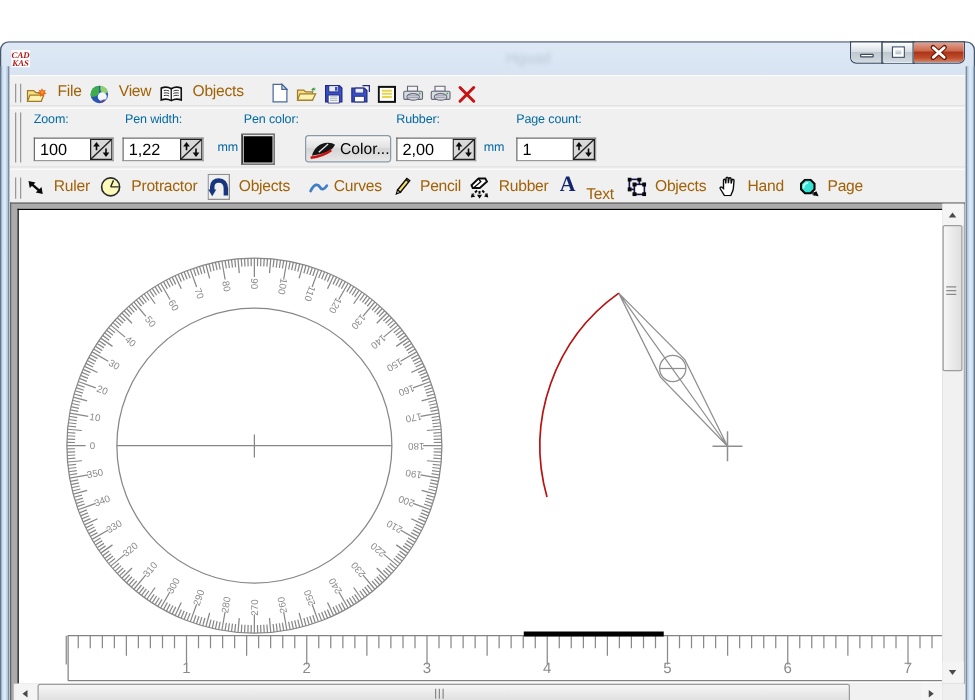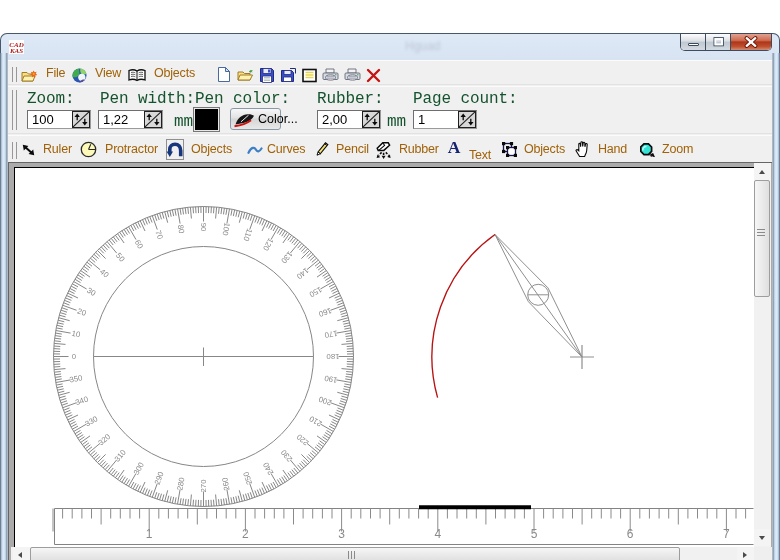--- a/index.html
+++ b/index.html
@@ -18,24 +18,24 @@
 #ttext { position:absolute; left:21px; top:5px; font-size:12.7px; letter-spacing:-0.5px; color:#101010; text-shadow:0 0 2px #fff,0 0 4px #fff,0 0 6px #fff; }
 #ghost { position:absolute; left:397px; top:6px; font-size:12px; color:rgba(125,135,155,.33); filter:blur(1.6px); }
 .wbtn { position:absolute; top:1px; height:16px; overflow:hidden; box-shadow:0 0 0 1px #3c4c5e, inset 0 0 0 1px rgba(255,255,255,.65); }
 .wbg { position:absolute; inset:0; background:linear-gradient(180deg,#fdfdfe 0%,#d9dfe4 45%,#bfc7cf 50%,#d3dae1 100%); }
 .wbgr { position:absolute; inset:0; background:linear-gradient(180deg,#e2a291 0%,#cd6b50 40%,#ad3519 50%,#c04f2d 78%,#cf8d77 100%); }
 
 #content { position:absolute; left:0px; top:27px; width:780px; height:504px; background:#f0f0f0; }
 .tbrow { position:absolute; left:0; width:780px; background:#f0f0f0; border-top:1px solid #fbfbfb; }
 .grip { position:absolute; left:12px; width:4.5px; border-left:1.2px solid #989898; border-right:1.2px solid #989898; }
 .mi { position:absolute; top:0; font-size:12.5px; letter-spacing:-0.2px; color:#a16207; }
-.lbl { position:absolute; font-size:16px; letter-spacing:-0.1px; color:#14532d;font-family:Liberation Mono, monospace; }
+.lbl { position:absolute; font-size:10px; letter-spacing:-0.1px; color:#0369a1; }
 .nf { position:absolute; top:22.5px; height:19px; background:#fff; border:1px solid; border-color:#6e6e6e #9a9a9a #9a9a9a #6e6e6e; }
 .nft { position:absolute; left:4px; top:1px; font-size:13px; }
-#colorbtn { position:absolute; left:230px; top:21px; width:51px; height:22px; border:1px solid #8a9aa8; border-radius:3px;
+#colorbtn { position:absolute; left:244px; top:21px; width:69px; height:22px; border:1px solid #8a9aa8; border-radius:3px;
   background:linear-gradient(180deg,#f7f7f7,#e2e2e2 45%,#d5d5d5 50%,#e8e8e8); }
 #swatch { position:absolute; left:193px; top:20px; width:27px; height:25px; background:#000; border:1px solid #777; box-shadow:0 0 0 1px #e8e8e8 inset; }
 
 #cwrap { position:absolute; left:8px; top:102px; width:764px; height:402px; background:#ababab; border-top:1px solid #666; border-left:1px solid #666; }
 #page { position:absolute; left:5px; top:4px; width:740px; height:380px; background:#fff; border-left:1.5px solid #000; border-top:1.5px solid #000; overflow:hidden; }
 
 .sb { position:absolute; background:#f1f1f1; }
 .sbtn { position:absolute; background:#f4f4f4; }
 .thumb { position:absolute; border:1px solid #9d9d9d; border-radius:2px; }
 #vthumb { background:linear-gradient(90deg,#f6f6f6,#dfdfdf); }
@@ -266,21 +266,21 @@
       <div class="mi" style="left:574.5px;top:5px"><svg width="16" height="16" viewBox="0 0 16 16" style="">
             <path d="M4.6 15.5L1.2 10c-.5-.8.5-1.8 1.3-1.2l1.3 1V3.2c0-1.1 1.5-1.1 1.6 0l.2 2.6.3-4.3c.1-1.1 1.6-1.1 1.6 0l.2 4 .5-3.6c.2-1 1.6-.9 1.6.1l.1 3.8.7-2.7c.3-1 1.7-.8 1.6.3l-.5 6.1c-.1 1.5-.6 2.8-1.4 4.3l-.7 1.7z" fill="#fff" stroke="#0a0a0a" stroke-width="1.1"></path>
           </svg></div>
       <div class="mi" style="left:598px;top:6px">Hand</div>
       <div class="mi" style="left:639.5px;top:6.5px"><svg width="15" height="14" viewBox="0 0 15 14" style="">
             <path d="M8 9.5l4.5 3.8" stroke="#555" stroke-width="2.6"></path>
             <path d="M11 11.6l2.6 1.4-1.2-2.6" stroke="#0a0a0a" stroke-width="1.6"></path>
             <path d="M4 0.8h4.4L11.6 4v4.4L8.4 11.6H4L0.8 8.4V4Z" fill="#35e2d5" stroke="#0a0a0a" stroke-width="1.7"></path>
             <path d="M3 7.5A3.2 3.2 0 0 1 6.5 3.5" fill="none" stroke="#b8fef5" stroke-width="1.6"></path>
           </svg></div>
-      <div class="mi" style="left:662px;top:6px">Zoom</div>
+      <div class="mi" style="left:662px;top:6px">Page</div>
     </div>
 
     <div id="cwrap">
       <div id="page">
         <svg width="738" height="378" viewBox="16 136 738 378" style="position:absolute;left:0.5px;top:0.5px">
           <path d="M53.5 323.5L68.5 323.5M53.5 320.9L60.0 321.0M53.6 318.3L60.1 318.5M53.7 315.6L60.2 316.0M53.9 313.0L60.3 313.5M54.1 310.4L65.5 311.4M54.3 307.8L60.8 308.5M54.6 305.2L61.1 306.0M55.0 302.6L61.4 303.5M55.3 300.0L61.8 301.1M55.8 297.5L70.6 300.1M56.3 294.9L62.6 296.1M56.8 292.3L63.1 293.7M57.3 289.8L63.7 291.2M58.0 287.2L64.3 288.8M58.6 284.7L69.7 287.7M59.3 282.2L65.6 283.9M60.1 279.6L66.3 281.5M60.8 277.1L67.0 279.2M61.7 274.7L67.8 276.8M62.5 272.2L76.6 277.3M63.5 269.7L69.5 272.1M64.4 267.3L70.4 269.7M65.4 264.9L71.4 267.4M66.5 262.5L72.4 265.1M67.6 260.1L78.0 265.0M68.7 257.7L74.5 260.6M69.8 255.4L75.6 258.4M71.1 253.1L76.8 256.1M72.3 250.8L78.0 253.9M73.6 248.5L86.6 256.0M74.9 246.2L80.5 249.6M76.3 244.0L81.8 247.5M77.7 241.8L83.2 245.3M79.1 239.6L84.5 243.3M80.6 237.5L90.0 244.1M82.1 235.3L87.4 239.2M83.7 233.2L88.9 237.1M85.3 231.2L90.4 235.2M86.9 229.1L92.0 233.2M88.6 227.1L100.1 236.7M90.3 225.1L95.2 229.4M92.0 223.1L96.9 227.5M93.8 221.2L98.6 225.6M95.6 219.3L100.3 223.8M97.4 217.4L105.6 225.6M99.3 215.6L103.8 220.3M101.2 213.8L105.6 218.6M103.1 212.0L107.5 216.9M105.1 210.3L109.4 215.2M107.1 208.6L116.7 220.1M109.1 206.9L113.2 212.0M111.2 205.3L115.2 210.4M113.2 203.7L117.1 208.9M115.3 202.1L119.2 207.4M117.5 200.6L124.1 210.0M119.6 199.1L123.3 204.5M121.8 197.7L125.3 203.2M124.0 196.3L127.5 201.8M126.2 194.9L129.6 200.5M128.5 193.6L136.0 206.6M130.8 192.3L133.9 198.0M133.1 191.1L136.1 196.8M135.4 189.8L138.4 195.6M137.7 188.7L140.6 194.5M140.1 187.6L145.0 198.0M142.5 186.5L145.1 192.4M144.9 185.4L147.4 191.4M147.3 184.4L149.7 190.4M149.7 183.5L152.1 189.5M152.2 182.5L157.3 196.6M154.7 181.7L156.8 187.8M157.1 180.8L159.2 187.0M159.6 180.1L161.5 186.3M162.2 179.3L163.9 185.6M164.7 178.6L167.7 189.7M167.2 178.0L168.8 184.3M169.8 177.3L171.2 183.7M172.3 176.8L173.7 183.1M174.9 176.3L176.1 182.6M177.5 175.8L180.1 190.6M180.0 175.3L181.1 181.8M182.6 175.0L183.5 181.4M185.2 174.6L186.0 181.1M187.8 174.3L188.5 180.8M190.4 174.1L191.4 185.5M193.0 173.9L193.5 180.3M195.6 173.7L196.0 180.2M198.3 173.6L198.5 180.1M200.9 173.5L201.0 180.0M203.5 173.5L203.5 188.5M206.1 173.5L206.0 180.0M208.7 173.6L208.5 180.1M211.4 173.7L211.0 180.2M214.0 173.9L213.5 180.3M216.6 174.1L215.6 185.5M219.2 174.3L218.5 180.8M221.8 174.6L221.0 181.1M224.4 175.0L223.5 181.4M227.0 175.3L225.9 181.8M229.5 175.8L226.9 190.6M232.1 176.3L230.9 182.6M234.7 176.8L233.3 183.1M237.2 177.3L235.8 183.7M239.8 178.0L238.2 184.3M242.3 178.6L239.3 189.7M244.8 179.3L243.1 185.6M247.4 180.1L245.5 186.3M249.9 180.8L247.8 187.0M252.3 181.7L250.2 187.8M254.8 182.5L249.7 196.6M257.3 183.5L254.9 189.5M259.7 184.4L257.3 190.4M262.1 185.4L259.6 191.4M264.5 186.5L261.9 192.4M266.9 187.6L262.0 198.0M269.3 188.7L266.4 194.5M271.6 189.8L268.6 195.6M273.9 191.1L270.9 196.8M276.2 192.3L273.1 198.0M278.5 193.6L271.0 206.6M280.8 194.9L277.4 200.5M283.0 196.3L279.5 201.8M285.2 197.7L281.7 203.2M287.4 199.1L283.7 204.5M289.5 200.6L282.9 210.0M291.7 202.1L287.8 207.4M293.8 203.7L289.9 208.9M295.8 205.3L291.8 210.4M297.9 206.9L293.8 212.0M299.9 208.6L290.3 220.1M301.9 210.3L297.6 215.2M303.9 212.0L299.5 216.9M305.8 213.8L301.4 218.6M307.7 215.6L303.2 220.3M309.6 217.4L301.4 225.6M311.4 219.3L306.7 223.8M313.2 221.2L308.4 225.6M315.0 223.1L310.1 227.5M316.7 225.1L311.8 229.4M318.4 227.1L306.9 236.7M320.1 229.1L315.0 233.2M321.7 231.2L316.6 235.2M323.3 233.2L318.1 237.1M324.9 235.3L319.6 239.2M326.4 237.5L317.0 244.1M327.9 239.6L322.5 243.3M329.3 241.8L323.8 245.3M330.7 244.0L325.2 247.5M332.1 246.2L326.5 249.6M333.4 248.5L320.4 256.0M334.7 250.8L329.0 253.9M335.9 253.1L330.2 256.1M337.2 255.4L331.4 258.4M338.3 257.7L332.5 260.6M339.4 260.1L329.0 265.0M340.5 262.5L334.6 265.1M341.6 264.9L335.6 267.4M342.6 267.3L336.6 269.7M343.5 269.7L337.5 272.1M344.5 272.2L330.4 277.3M345.3 274.7L339.2 276.8M346.2 277.1L340.0 279.2M346.9 279.6L340.7 281.5M347.7 282.2L341.4 283.9M348.4 284.7L337.3 287.7M349.0 287.2L342.7 288.8M349.7 289.8L343.3 291.2M350.2 292.3L343.9 293.7M350.7 294.9L344.4 296.1M351.2 297.5L336.4 300.1M351.7 300.0L345.2 301.1M352.0 302.6L345.6 303.5M352.4 305.2L345.9 306.0M352.7 307.8L346.2 308.5M352.9 310.4L341.5 311.4M353.1 313.0L346.7 313.5M353.3 315.6L346.8 316.0M353.4 318.3L346.9 318.5M353.5 320.9L347.0 321.0M353.5 323.5L338.5 323.5M353.5 326.1L347.0 326.0M353.4 328.7L346.9 328.5M353.3 331.4L346.8 331.0M353.1 334.0L346.7 333.5M352.9 336.6L341.5 335.6M352.7 339.2L346.2 338.5M352.4 341.8L345.9 341.0M352.0 344.4L345.6 343.5M351.7 347.0L345.2 345.9M351.2 349.5L336.4 346.9M350.7 352.1L344.4 350.9M350.2 354.7L343.9 353.3M349.7 357.2L343.3 355.8M349.0 359.8L342.7 358.2M348.4 362.3L337.3 359.3M347.7 364.8L341.4 363.1M346.9 367.4L340.7 365.5M346.2 369.9L340.0 367.8M345.3 372.3L339.2 370.2M344.5 374.8L330.4 369.7M343.5 377.3L337.5 374.9M342.6 379.7L336.6 377.3M341.6 382.1L335.6 379.6M340.5 384.5L334.6 381.9M339.4 386.9L329.0 382.0M338.3 389.3L332.5 386.4M337.2 391.6L331.4 388.6M335.9 393.9L330.2 390.9M334.7 396.2L329.0 393.1M333.4 398.5L320.4 391.0M332.1 400.8L326.5 397.4M330.7 403.0L325.2 399.5M329.3 405.2L323.8 401.7M327.9 407.4L322.5 403.7M326.4 409.5L317.0 402.9M324.9 411.7L319.6 407.8M323.3 413.8L318.1 409.9M321.7 415.8L316.6 411.8M320.1 417.9L315.0 413.8M318.4 419.9L306.9 410.3M316.7 421.9L311.8 417.6M315.0 423.9L310.1 419.5M313.2 425.8L308.4 421.4M311.4 427.7L306.7 423.2M309.6 429.6L301.4 421.4M307.7 431.4L303.2 426.7M305.8 433.2L301.4 428.4M303.9 435.0L299.5 430.1M301.9 436.7L297.6 431.8M299.9 438.4L290.3 426.9M297.9 440.1L293.8 435.0M295.8 441.7L291.8 436.6M293.8 443.3L289.9 438.1M291.7 444.9L287.8 439.6M289.5 446.4L282.9 437.0M287.4 447.9L283.7 442.5M285.2 449.3L281.7 443.8M283.0 450.7L279.5 445.2M280.8 452.1L277.4 446.5M278.5 453.4L271.0 440.4M276.2 454.7L273.1 449.0M273.9 455.9L270.9 450.2M271.6 457.2L268.6 451.4M269.3 458.3L266.4 452.5M266.9 459.4L262.0 449.0M264.5 460.5L261.9 454.6M262.1 461.6L259.6 455.6M259.7 462.6L257.3 456.6M257.3 463.5L254.9 457.5M254.8 464.5L249.7 450.4M252.3 465.3L250.2 459.2M249.9 466.2L247.8 460.0M247.4 466.9L245.5 460.7M244.8 467.7L243.1 461.4M242.3 468.4L239.3 457.3M239.8 469.0L238.2 462.7M237.2 469.7L235.8 463.3M234.7 470.2L233.3 463.9M232.1 470.7L230.9 464.4M229.5 471.2L226.9 456.4M227.0 471.7L225.9 465.2M224.4 472.0L223.5 465.6M221.8 472.4L221.0 465.9M219.2 472.7L218.5 466.2M216.6 472.9L215.6 461.5M214.0 473.1L213.5 466.7M211.4 473.3L211.0 466.8M208.7 473.4L208.5 466.9M206.1 473.5L206.0 467.0M203.5 473.5L203.5 458.5M200.9 473.5L201.0 467.0M198.3 473.4L198.5 466.9M195.6 473.3L196.0 466.8M193.0 473.1L193.5 466.7M190.4 472.9L191.4 461.5M187.8 472.7L188.5 466.2M185.2 472.4L186.0 465.9M182.6 472.0L183.5 465.6M180.0 471.7L181.1 465.2M177.5 471.2L180.1 456.4M174.9 470.7L176.1 464.4M172.3 470.2L173.7 463.9M169.8 469.7L171.2 463.3M167.2 469.0L168.8 462.7M164.7 468.4L167.7 457.3M162.2 467.7L163.9 461.4M159.6 466.9L161.5 460.7M157.1 466.2L159.2 460.0M154.7 465.3L156.8 459.2M152.2 464.5L157.3 450.4M149.7 463.5L152.1 457.5M147.3 462.6L149.7 456.6M144.9 461.6L147.4 455.6M142.5 460.5L145.1 454.6M140.1 459.4L145.0 449.0M137.7 458.3L140.6 452.5M135.4 457.2L138.4 451.4M133.1 455.9L136.1 450.2M130.8 454.7L133.9 449.0M128.5 453.4L136.0 440.4M126.2 452.1L129.6 446.5M124.0 450.7L127.5 445.2M121.8 449.3L125.3 443.8M119.6 447.9L123.3 442.5M117.5 446.4L124.1 437.0M115.3 444.9L119.2 439.6M113.2 443.3L117.1 438.1M111.2 441.7L115.2 436.6M109.1 440.1L113.2 435.0M107.1 438.4L116.7 426.9M105.1 436.7L109.4 431.8M103.1 435.0L107.5 430.1M101.2 433.2L105.6 428.4M99.3 431.4L103.8 426.7M97.4 429.6L105.6 421.4M95.6 427.7L100.3 423.2M93.8 425.8L98.6 421.4M92.0 423.9L96.9 419.5M90.3 421.9L95.2 417.6M88.6 419.9L100.1 410.3M86.9 417.9L92.0 413.8M85.3 415.8L90.4 411.8M83.7 413.8L88.9 409.9M82.1 411.7L87.4 407.8M80.6 409.5L90.0 402.9M79.1 407.4L84.5 403.7M77.7 405.2L83.2 401.7M76.3 403.0L81.8 399.5M74.9 400.8L80.5 397.4M73.6 398.5L86.6 391.0M72.3 396.2L78.0 393.1M71.1 393.9L76.8 390.9M69.8 391.6L75.6 388.6M68.7 389.3L74.5 386.4M67.6 386.9L78.0 382.0M66.5 384.5L72.4 381.9M65.4 382.1L71.4 379.6M64.4 379.7L70.4 377.3M63.5 377.3L69.5 374.9M62.5 374.8L76.6 369.7M61.7 372.3L67.8 370.2M60.8 369.9L67.0 367.8M60.1 367.4L66.3 365.5M59.3 364.8L65.6 363.1M58.6 362.3L69.7 359.3M58.0 359.8L64.3 358.2M57.3 357.2L63.7 355.8M56.8 354.7L63.1 353.3M56.3 352.1L62.6 350.9M55.8 349.5L70.6 346.9M55.3 347.0L61.8 345.9M55.0 344.4L61.4 343.5M54.6 341.8L61.1 341.0M54.3 339.2L60.8 338.5M54.1 336.6L65.5 335.6M53.9 334.0L60.3 333.5M53.7 331.4L60.2 331.0M53.6 328.7L60.1 328.5M53.5 326.1L60.0 326.0" stroke="#878787" stroke-width="1" fill="none"></path>
             <circle cx="203.5" cy="323.5" r="150.0" fill="none" stroke="#878787" stroke-width="1"></circle>
             <circle cx="203.5" cy="323.5" r="110.0" fill="none" stroke="#878787" stroke-width="1"></circle>
             <g font-size="7.8" fill="#8a8a8a" font-family="Liberation Sans, sans-serif">
               <g transform="translate(74.0,323.5) rotate(0)">

